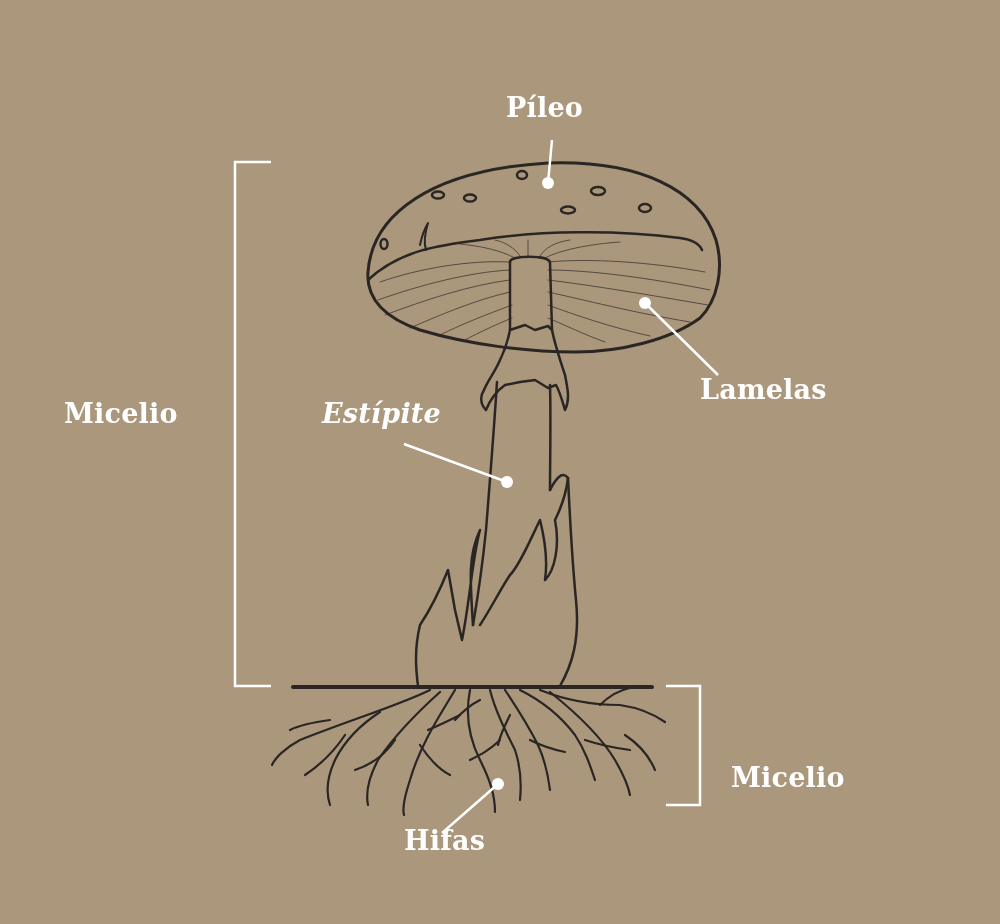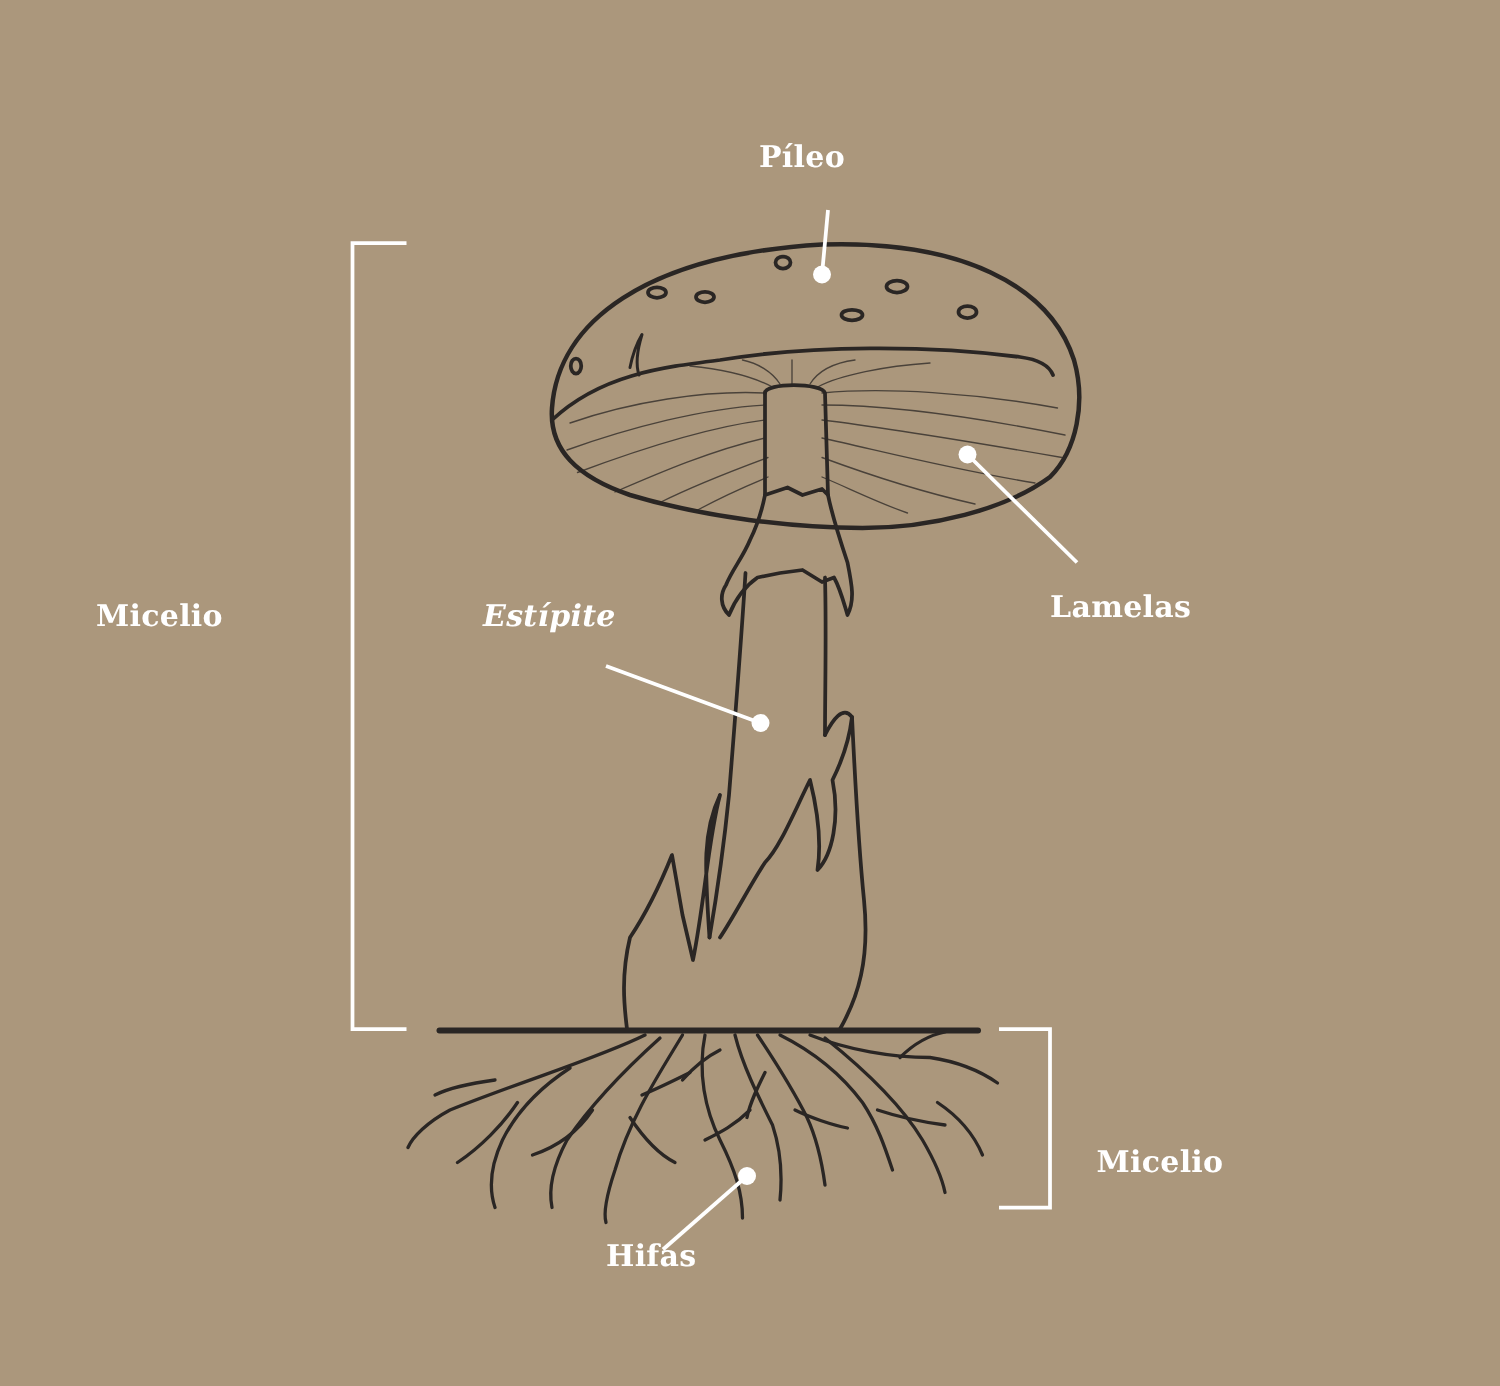--- a/index.html
+++ b/index.html
@@ -1,19 +1,19 @@
 <!DOCTYPE html>
 <html><head>
 <meta charset="utf-8">
 <style>
   html, body { margin:0; padding:0; }
   body { width:1000px; height:924px; background:#ab977c; position:relative; overflow:hidden;
          font-family:"DejaVu Serif","Liberation Serif",serif; }
   #stage { position:absolute; left:0; top:0; width:1000px; height:924px; }
-  .label { position:absolute; color:#ffffff; font-weight:bold; font-size:20px; letter-spacing:0.2px;
+  .label { position:absolute; color:#ffffff; font-weight:bold; font-size:27px; letter-spacing:0.2px;
            white-space:nowrap; line-height:1; }
   svg { position:absolute; left:0; top:0; }
 </style>
 </head>
 <body>
 
 <div id="stage">
 
 <svg width="1000" height="924" viewBox="0 0 1000 924">
   <g fill="none" stroke="#2a2624" stroke-linecap="round" stroke-linejoin="round">
@@ -112,19 +112,19 @@
       <circle cx="507" cy="482" r="6" stroke="none"></circle>
     </g>
     <g>
       <line x1="498" y1="784" x2="442" y2="833"></line>
       <circle cx="498" cy="784" r="6" stroke="none"></circle>
     </g>
   </g>
 </svg>
 
 <div class="label" style="left:506px; top:94px;">Píleo</div>
-<div class="label" style="left:700px; top:394px;">Lamelas</div>
+<div class="label" style="left:700px; top:376px;">Lamelas</div>
 <div class="label" style="left:322px; top:400px;font-style:italic;">Estípite</div>
 <div class="label" style="left:64px; top:400px;">Micelio</div>
 <div class="label" style="left:731px; top:732px;margin-top:32px;">Micelio</div>
 <div class="label" style="left:404px; top:827px;">Hifas</div>
 
 </div>
 
 </body></html>

